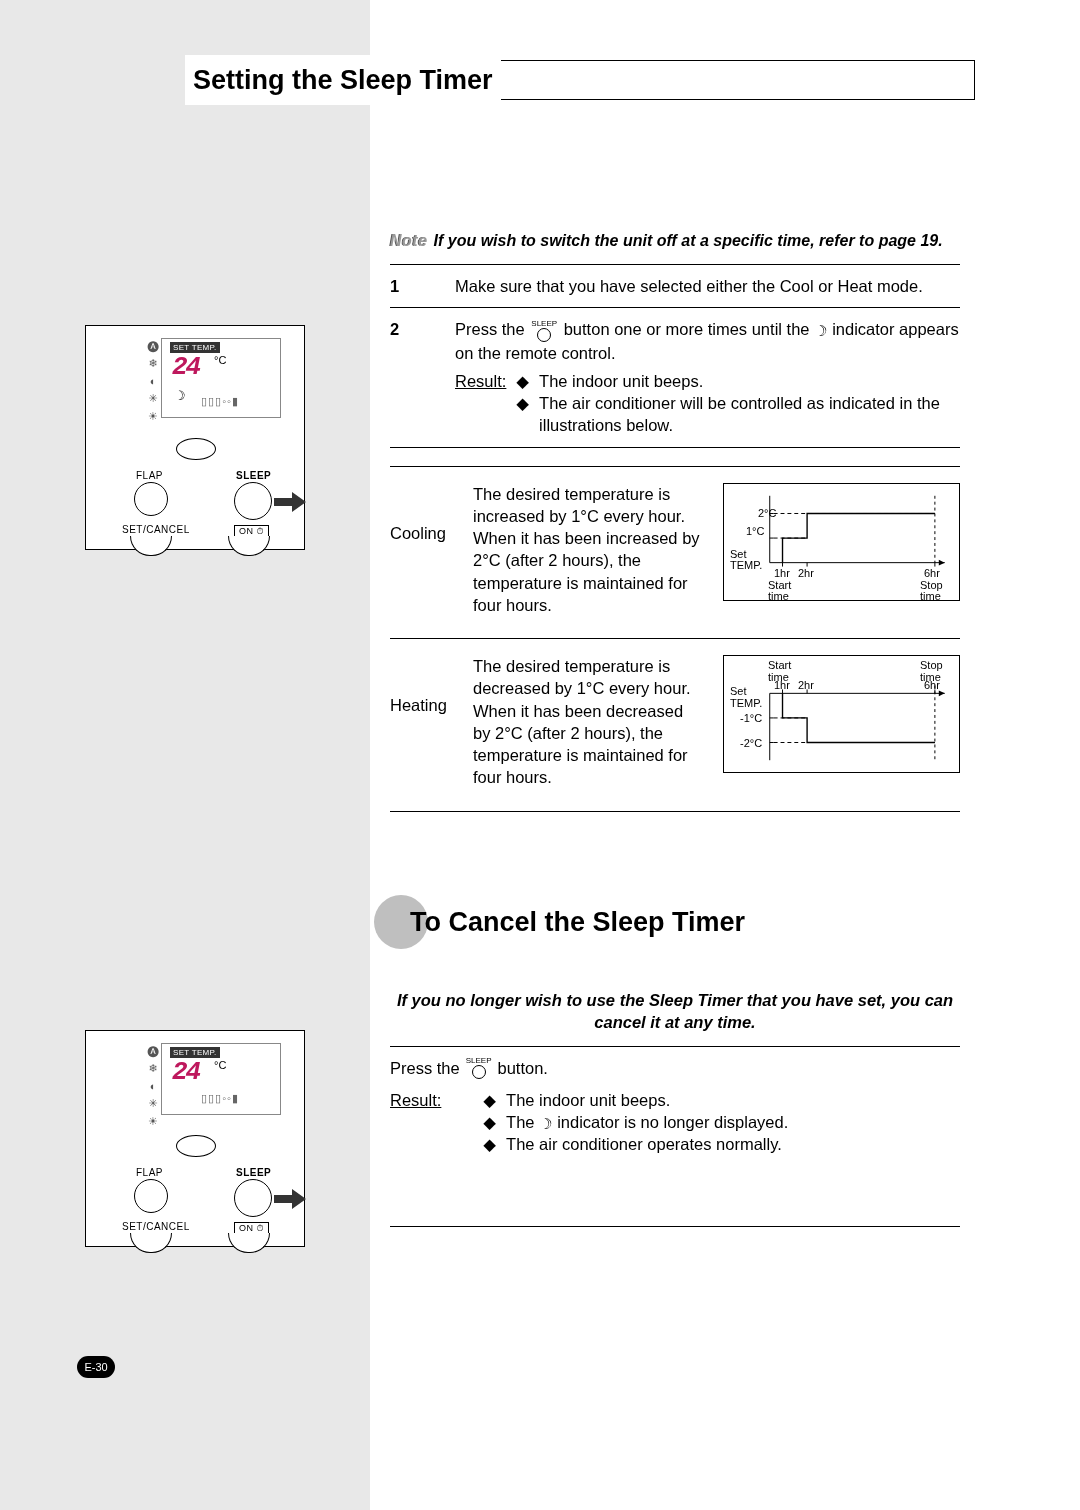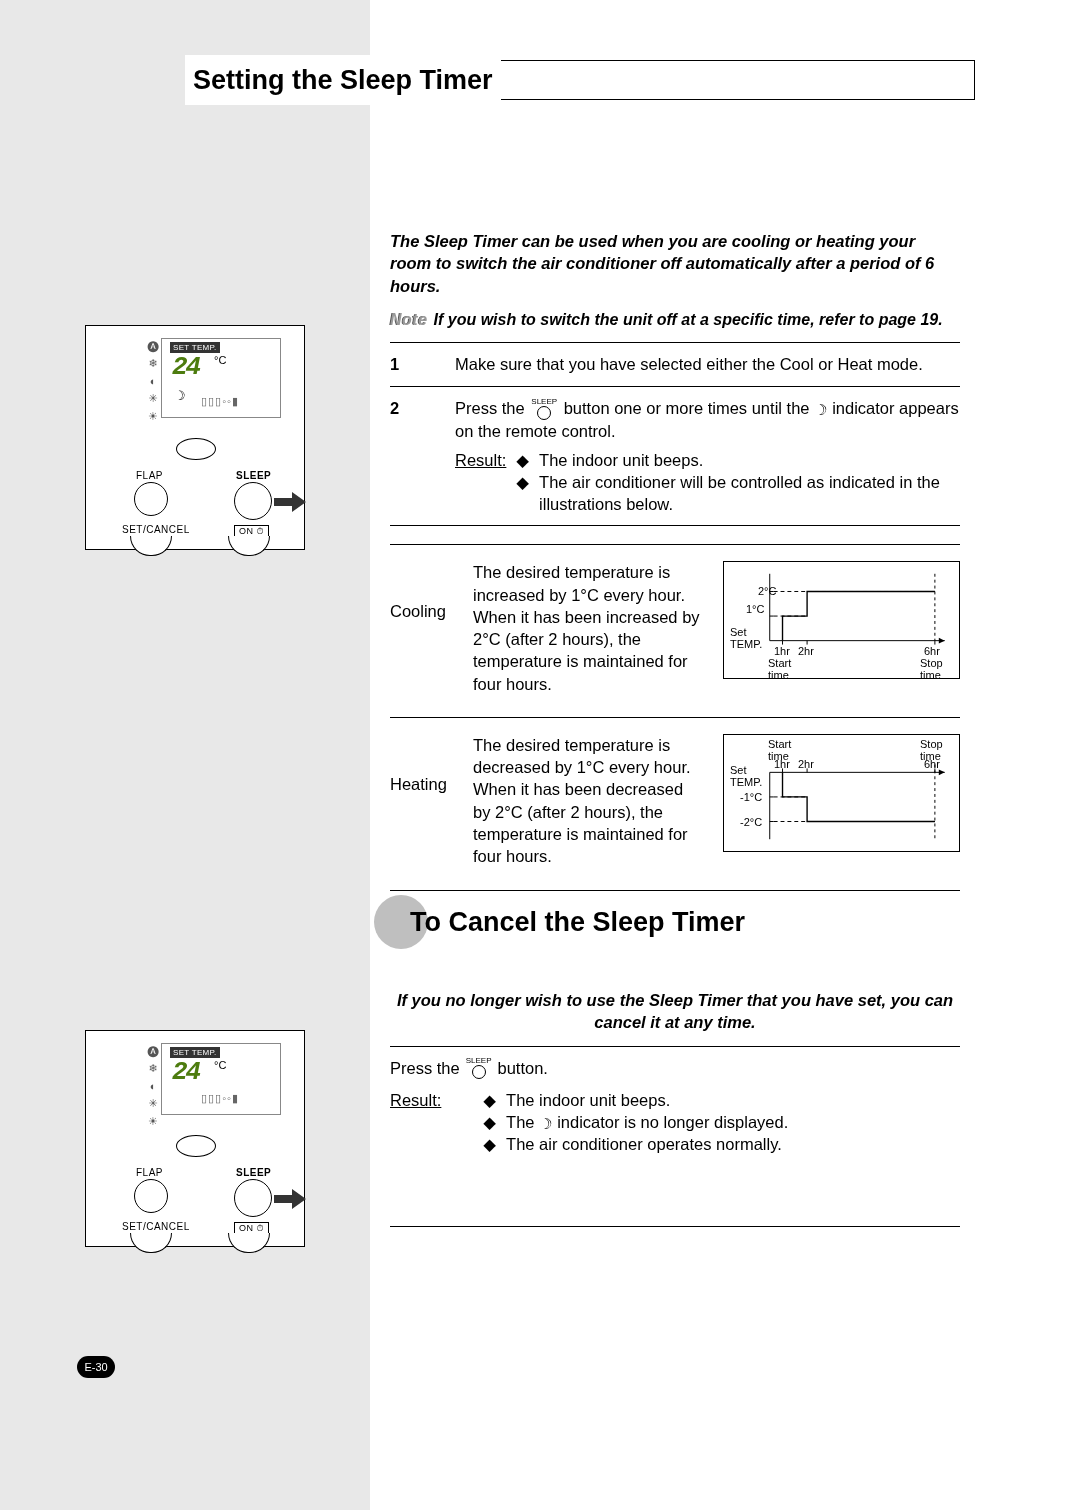--- a/index.html
+++ b/index.html
@@ -210,21 +210,21 @@
     letter-spacing: 0.3px;
   }
   .remote .temp-digits {
     position: absolute;
     left: 86px; top: 26px;
     font-family: 'Courier New', monospace;
     font-size: 26px;
     font-weight: bold;
     font-style: italic;
     letter-spacing: -2px;
-    color: #4d7c0f;
+    color: #be185d;
   }
   .remote .temp-unit {
     position: absolute;
     left: 128px; top: 28px;
     font-size: 11px;
   }
   .remote .moon-ind {
     position: absolute;
     left: 88px; top: 62px;
     font-size: 13px;
@@ -342,21 +342,20 @@
           <path d="M2 14 L20 14 L20 8 L34 18 L20 28 L20 22 L2 22 Z" fill="#333"></path>
         </svg>
     </div>
     <div class="lbl lbl-set">SET/CANCEL</div>
     <div class="lbl lbl-on">ON ⏱</div>
     <div class="arc arc1"></div>
     <div class="arc arc2"></div>
   </div>
 
   <div class="main-body">
-    <p class="intro">The Sleep Timer can be used when you are cooling or heating your room to switch the air conditioner off automatically after a period of 6 hours.</p>
     <div class="note-row">
       <span class="note-label">Note</span>
       <span>If you wish to switch the unit off at a specific time, refer to page 19.</span>
     </div>
 
     <hr class="step-rule">
     <div class="step">
       <span class="step-num">1</span>
       <div class="step-body">Make sure that you have selected either the Cool or Heat mode.</div>
     </div>

